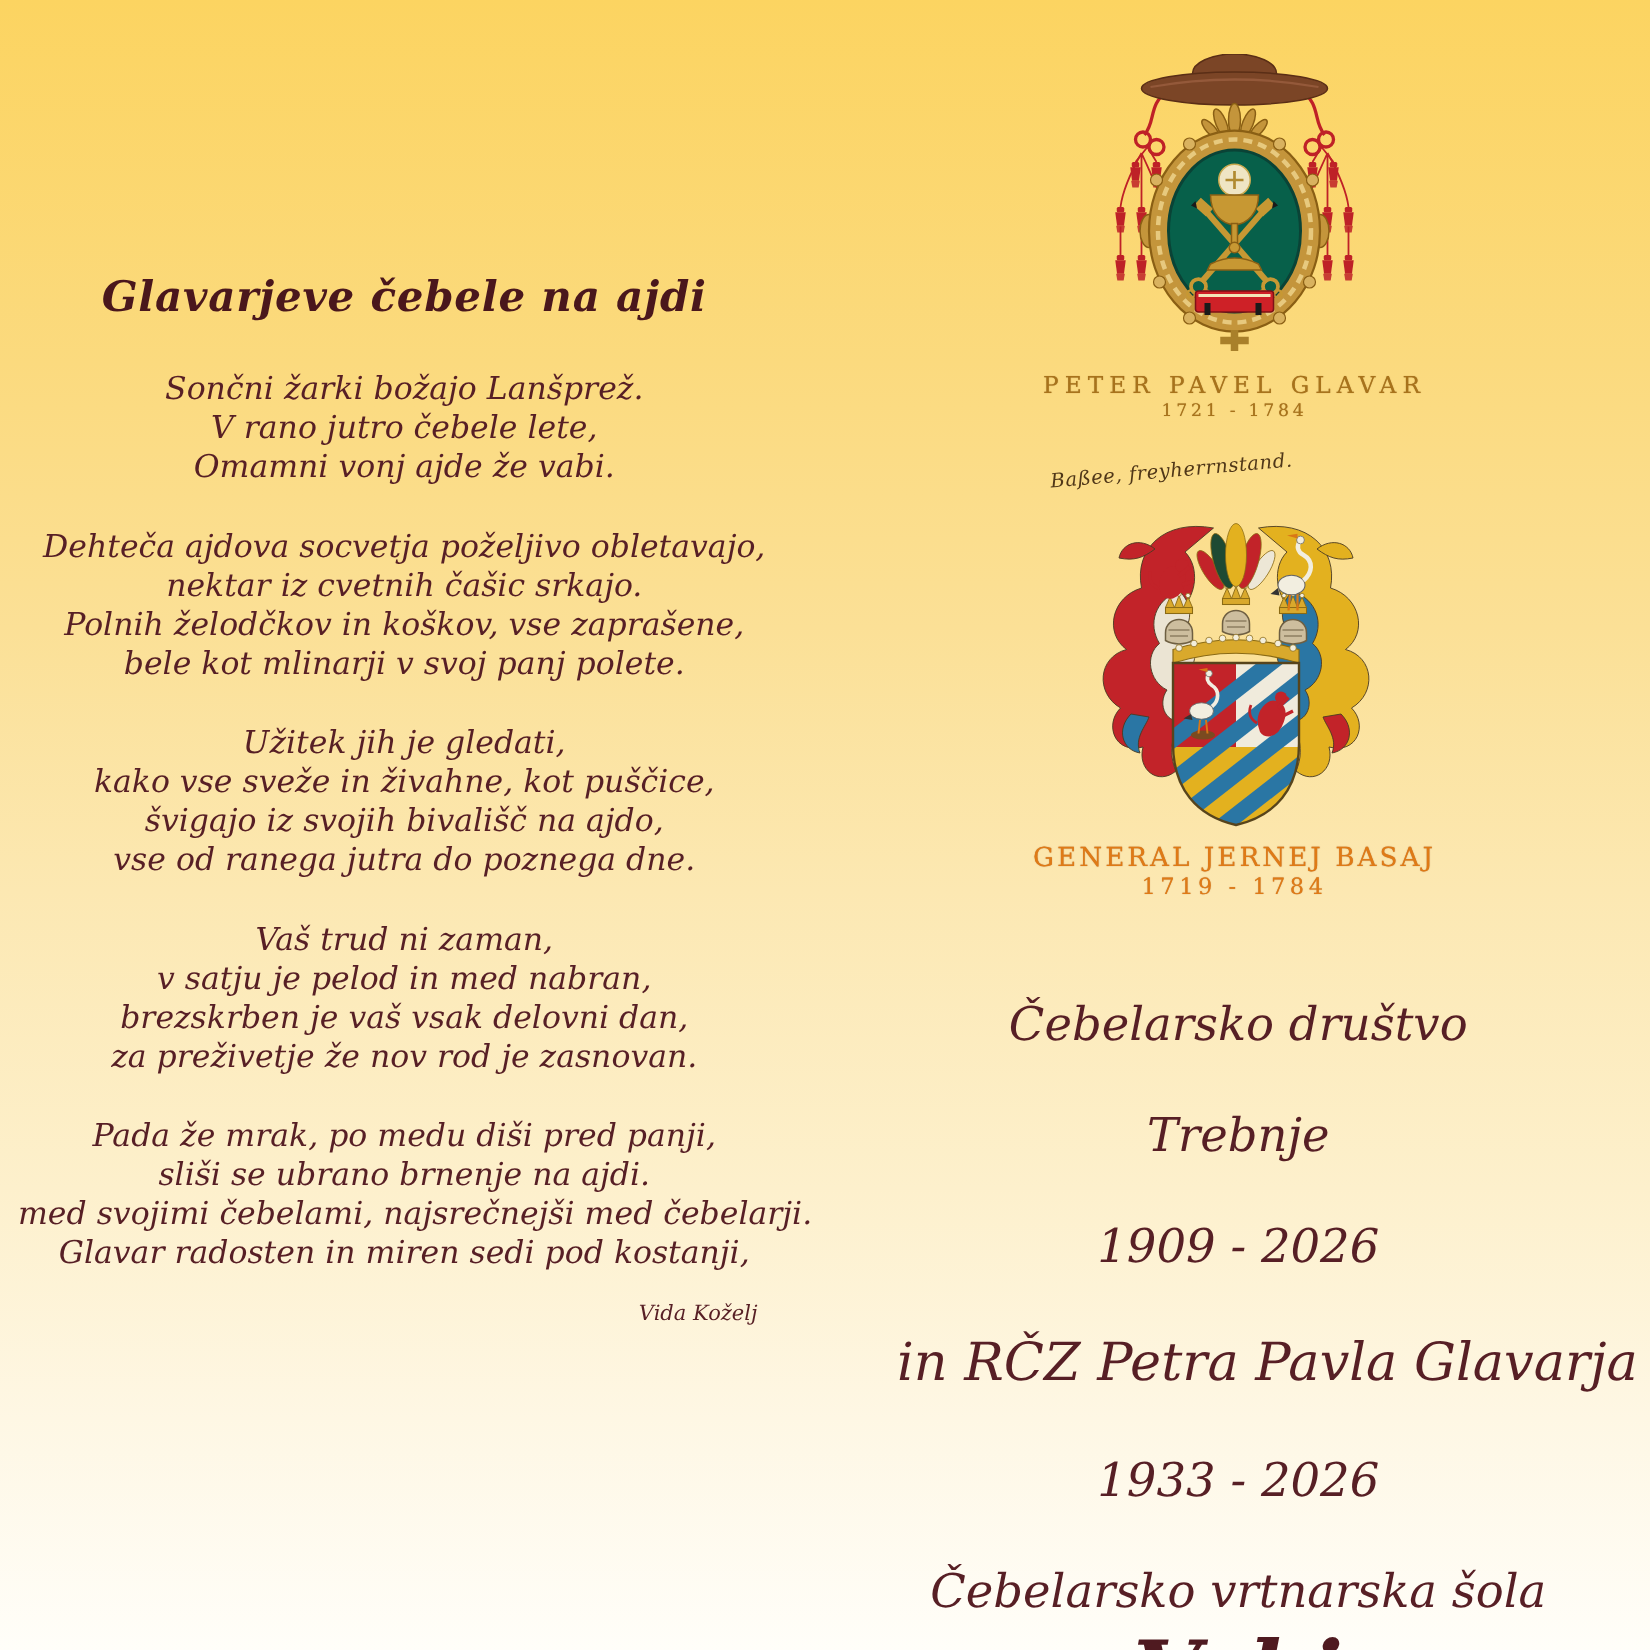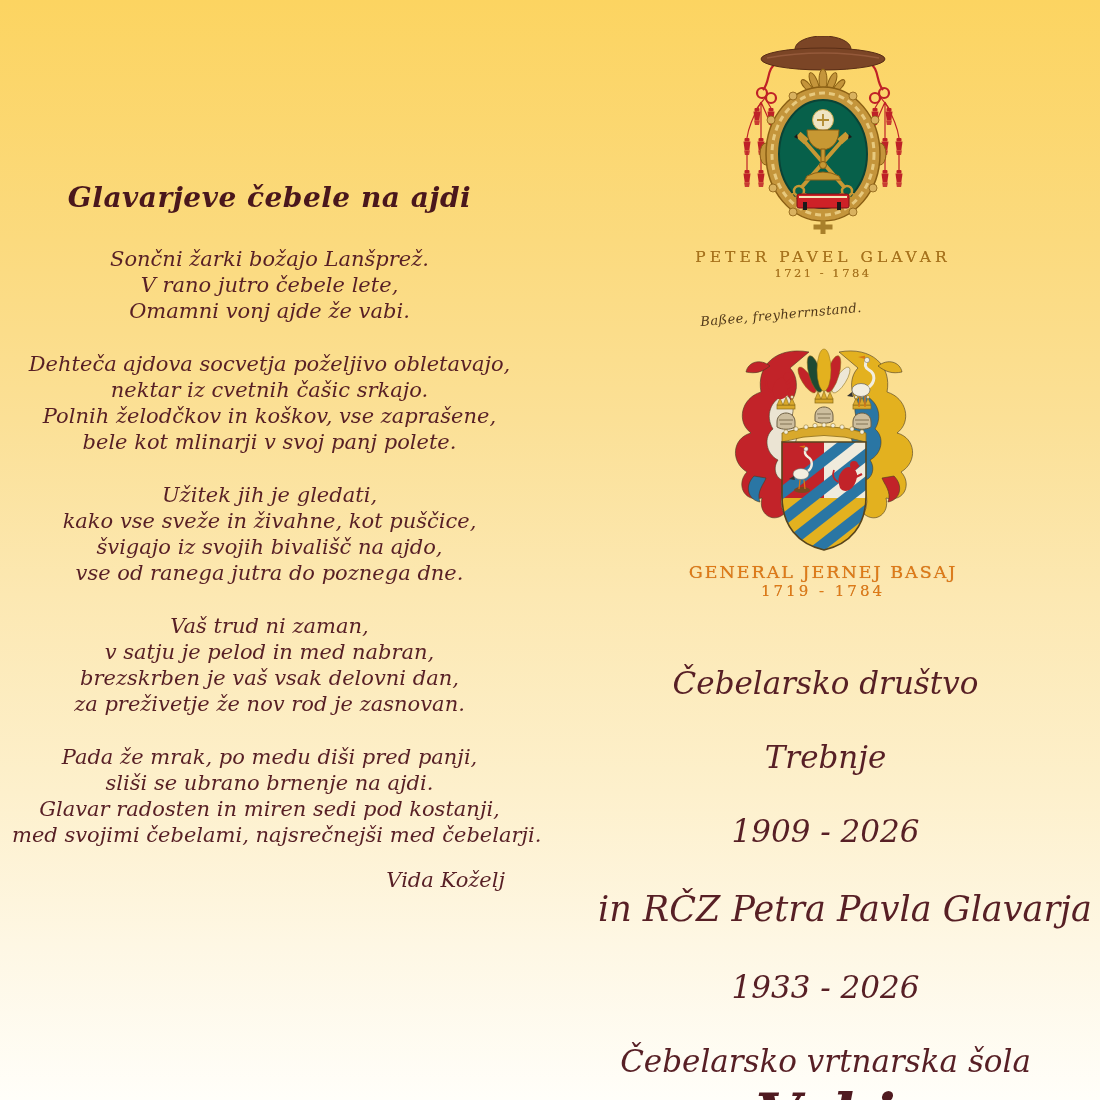--- a/index.html
+++ b/index.html
@@ -18,21 +18,21 @@
     text-align:center; color:#571F25;
   }
   .poem-title{
     font-size:28px; line-height:32px; font-weight:bold; font-style:italic;
     color:#4A171C; letter-spacing:.5px;
   }
   .stanza{ margin-top:27px; font-style:italic; font-size:21px; line-height:26px; }
   .stanza.first{ margin-top:32px; }
   .stanza div{ white-space:nowrap; }
   .poem-author{
-    margin-top:20px; font-style:italic; font-size:21px;
+    margin-top:20px; font-style:italic; font-size:14px;
     text-align:right; padding-right:22px;
   }
   
   .arms1{ position:absolute; left:737px; top:36px; width:172px; height:202px; }
   .arms2{ position:absolute; left:714px; top:300px; width:220px; height:258px; }
   .hand-note{
     position:absolute; left:700px; top:304px; width:230px;
     font-style:italic; font-size:13px; color:#503718;
     transform:rotate(-5deg); letter-spacing:.4px;
   }
@@ -82,22 +82,22 @@
     </div>
     <div class="stanza">
       <div>Vaš trud ni zaman,</div>
       <div>v satju je pelod in med nabran,</div>
       <div>brezskrben je vaš vsak delovni dan,</div>
       <div>za preživetje že nov rod je zasnovan.</div>
     </div>
     <div class="stanza">
       <div>Pada že mrak, po medu diši pred panji,</div>
       <div>sliši se ubrano brnenje na ajdi.</div>
+      <div>med svojimi čebelami, najsrečnejši med čebelarji.</div>
       <div>Glavar radosten in miren sedi pod kostanji,</div>
-      <div>med svojimi čebelami, najsrečnejši med čebelarji.</div>
     </div>
     <div class="poem-author">Vida Koželj</div>
   </div>
 
   <svg class="arms1" viewBox="0 0 172 202">
     <defs>
       <g id="tsl" fill="#BE2127">
         <rect x="-2.5" y="0" width="5" height="3.5" rx="1"></rect>
         <path d="M-3.5,3.5 h7 l-1.2,9 h-4.6 Z"></path>
         <path d="M-2.9,12.5 h5.8 l-0.8,4.5 h-4.2 Z" opacity=".85"></path>

